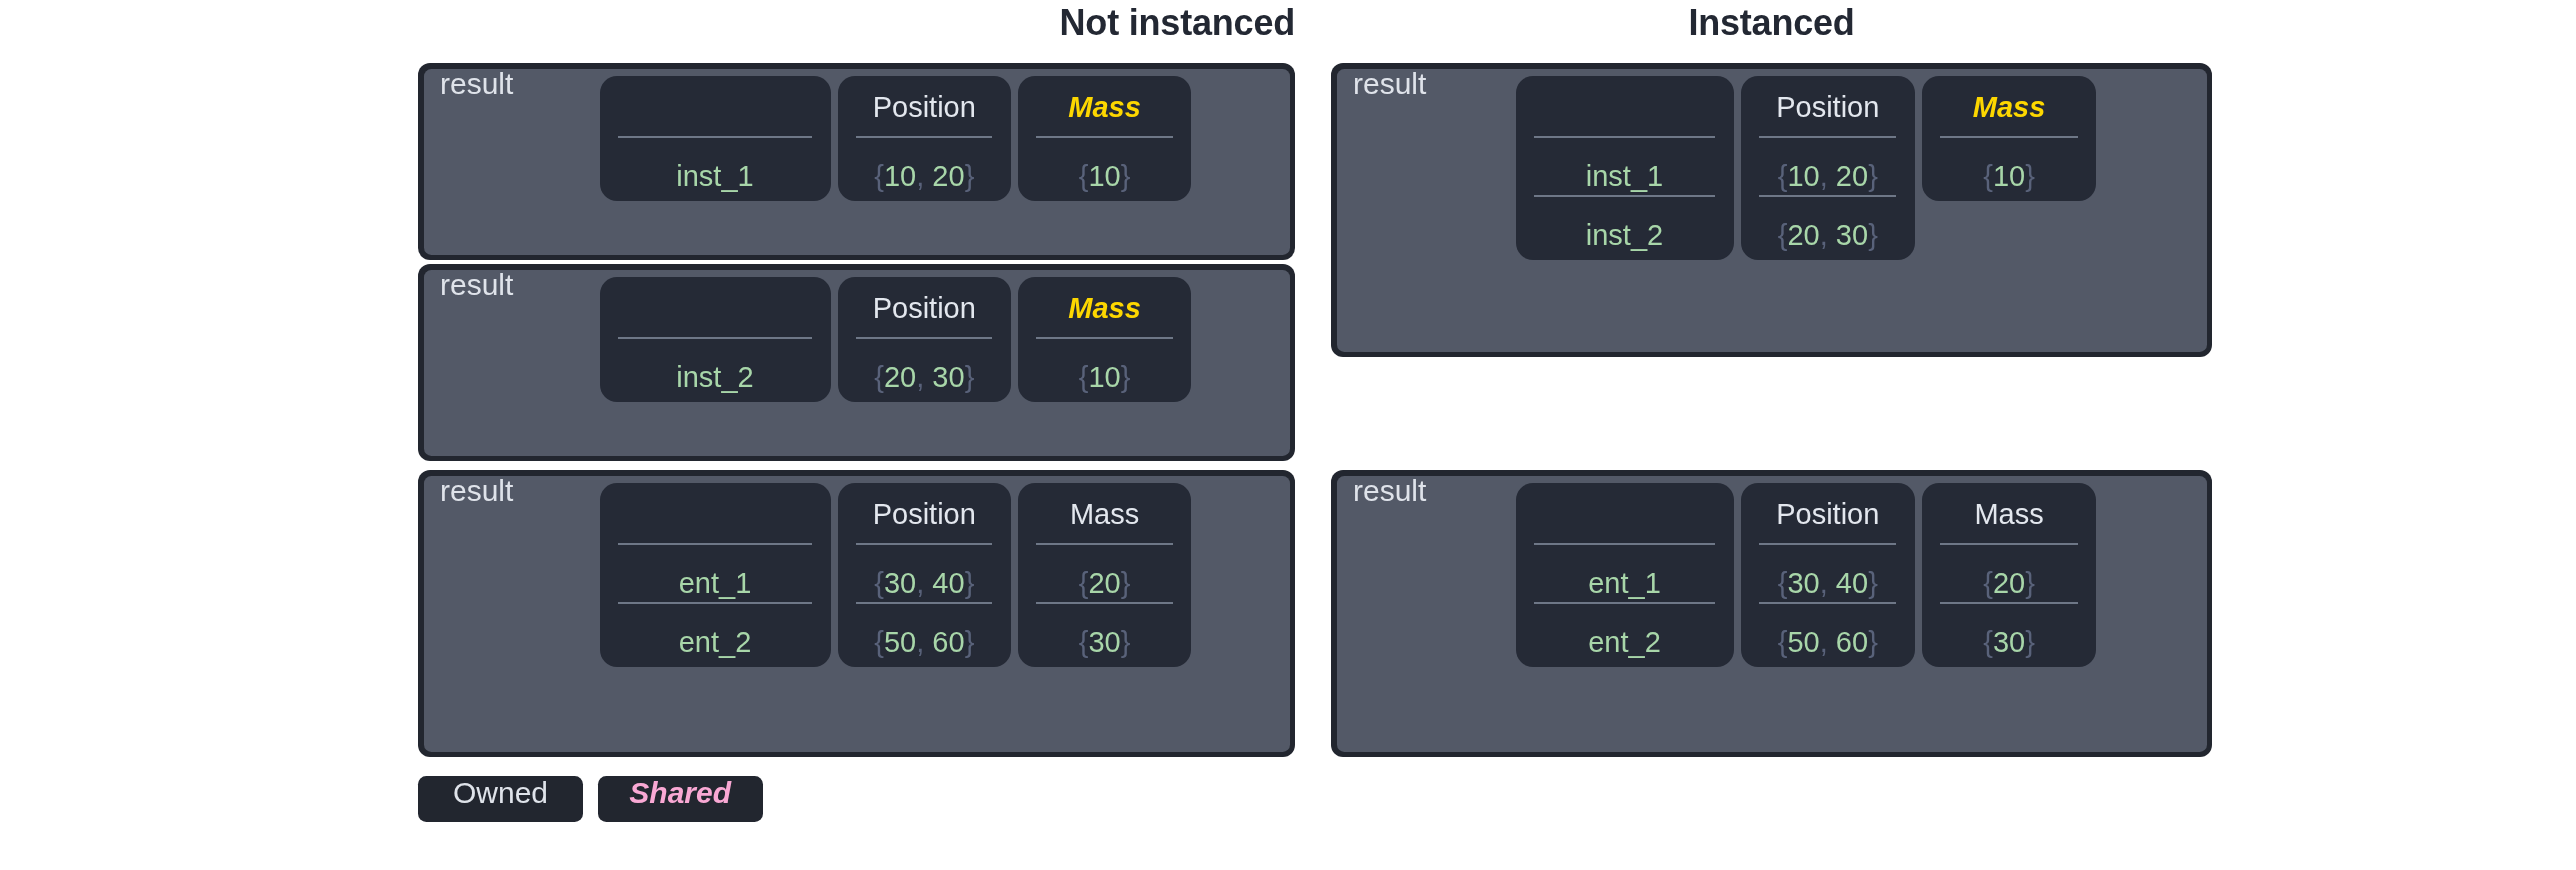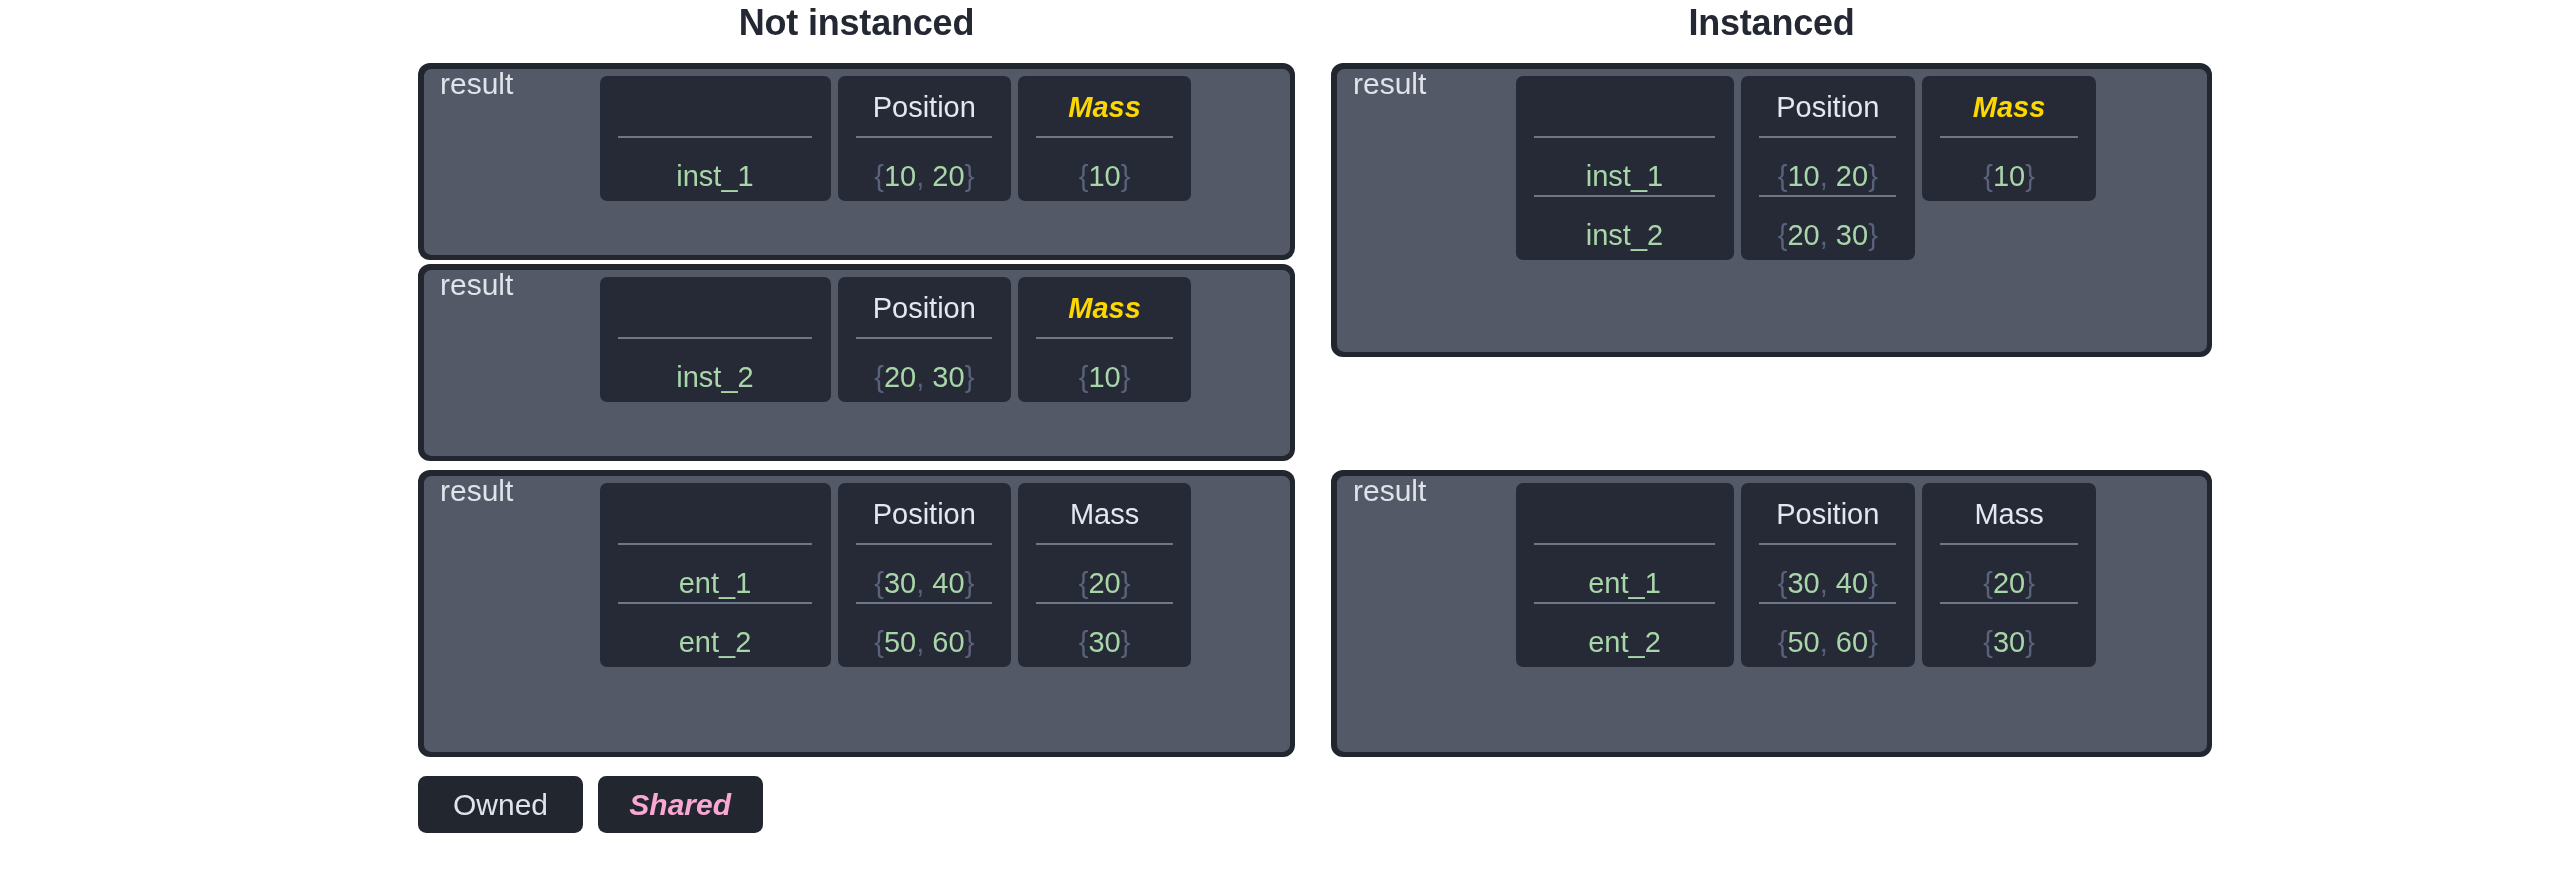--- a/index.html
+++ b/index.html
@@ -19,21 +19,21 @@
   .col-title {
     position: absolute;
     font-size: 36px;
     font-weight: bold;
     color: #232833;
     letter-spacing: -0.2px;
     white-space: nowrap;
     text-align: center;
     top: 1.8px;
   }
-  #title-not-instanced { left: 418px; width: 877px; }
+  #title-not-instanced { left: 418px; width: 877px; text-align: right; }
   #title-instanced     { left: 1331px; width: 881px; }
 
   
   .table-shell {
     position: absolute;
     background: #22262f;
     border-radius: 12px;
     padding: 5.5px;
     box-sizing: border-box;
   }
@@ -69,21 +69,21 @@
   .cells {
     display: flex;
     flex-direction: row;
     align-items: flex-start;
     gap: 7.3px;
     padding: 7.3px 7.3px 7.3px 0;
     box-sizing: border-box;
   }
   .cell {
     background: #252a36;
-    border-radius: 7px;
+    border-radius: 17px;
     box-sizing: border-box;
     display: flex;
     flex-direction: column;
     align-items: stretch;
     padding: 3.7px 0 5.5px 0;
     font-size: 29px;
     overflow: hidden;
   }
   .cell-row {
     height: 57px;
@@ -121,24 +121,23 @@
     position: absolute;
     left: 418px;
     top: 776px;
     display: flex;
     flex-direction: row;
     gap: 14.7px;
   }
   .legend-chip {
     background: #22262f;
     border-radius: 8.3px;
-    height: 57px;
+    height: 46px;
     min-width: 165px;
     display: flex;
-    align-items: center;
     justify-content: center;
     font-size: 30px;
     color: #dfe3ea;
     padding: 0 24px;
     box-sizing: border-box;
     white-space: nowrap;
   }
   .legend-chip.shared {
     color: #f9a8d4;
     font-style: italic;

